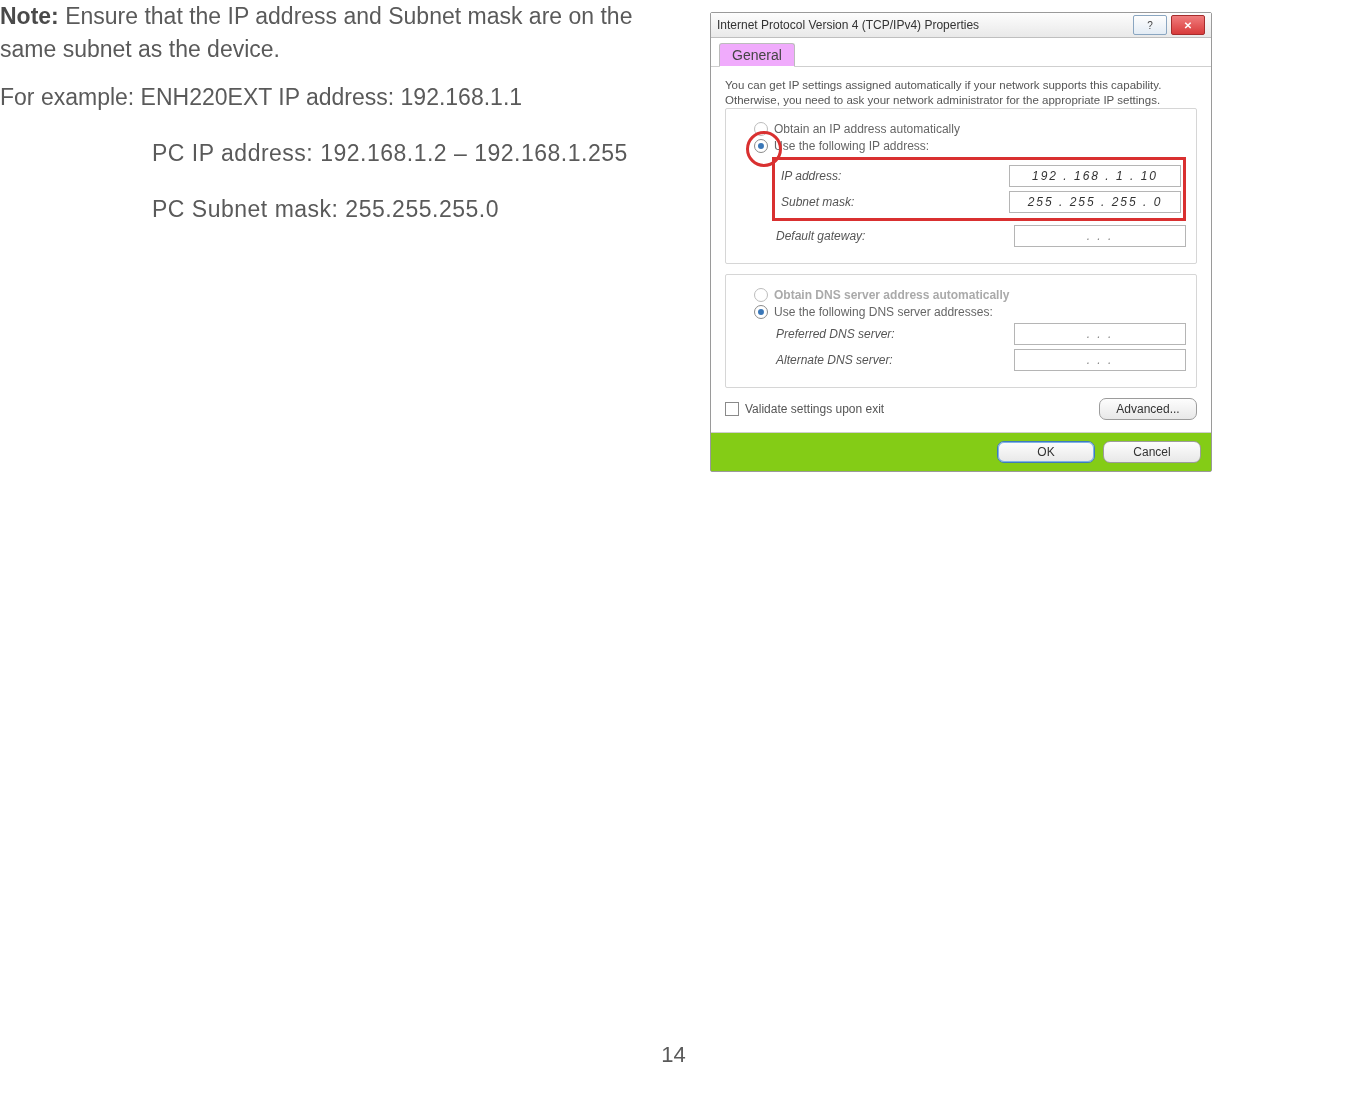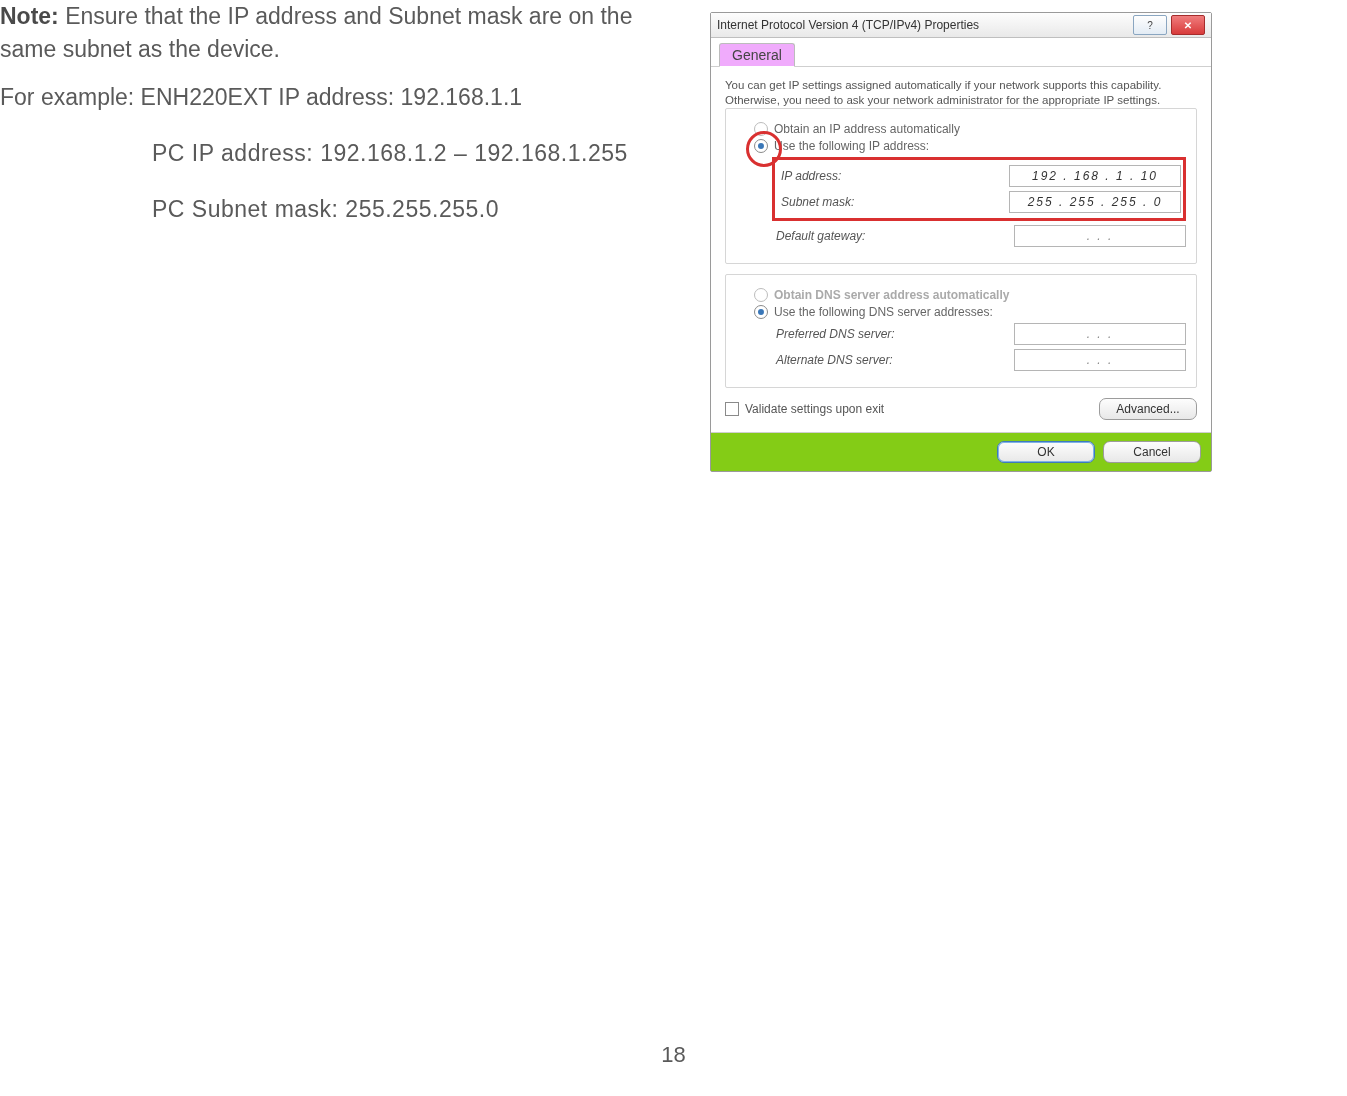--- a/index.html
+++ b/index.html
@@ -123,15 +123,15 @@
       </div>
       <span class="btn">Advanced...</span>
     </div>
   </div>
   <div class="footer">
     <span class="btn primary">OK</span>
     <span class="btn">Cancel</span>
   </div>
 </div>
 
-<div class="page-number">18</div>
+<div class="page-number">14</div>
 
 </div>
 
 </body></html>

